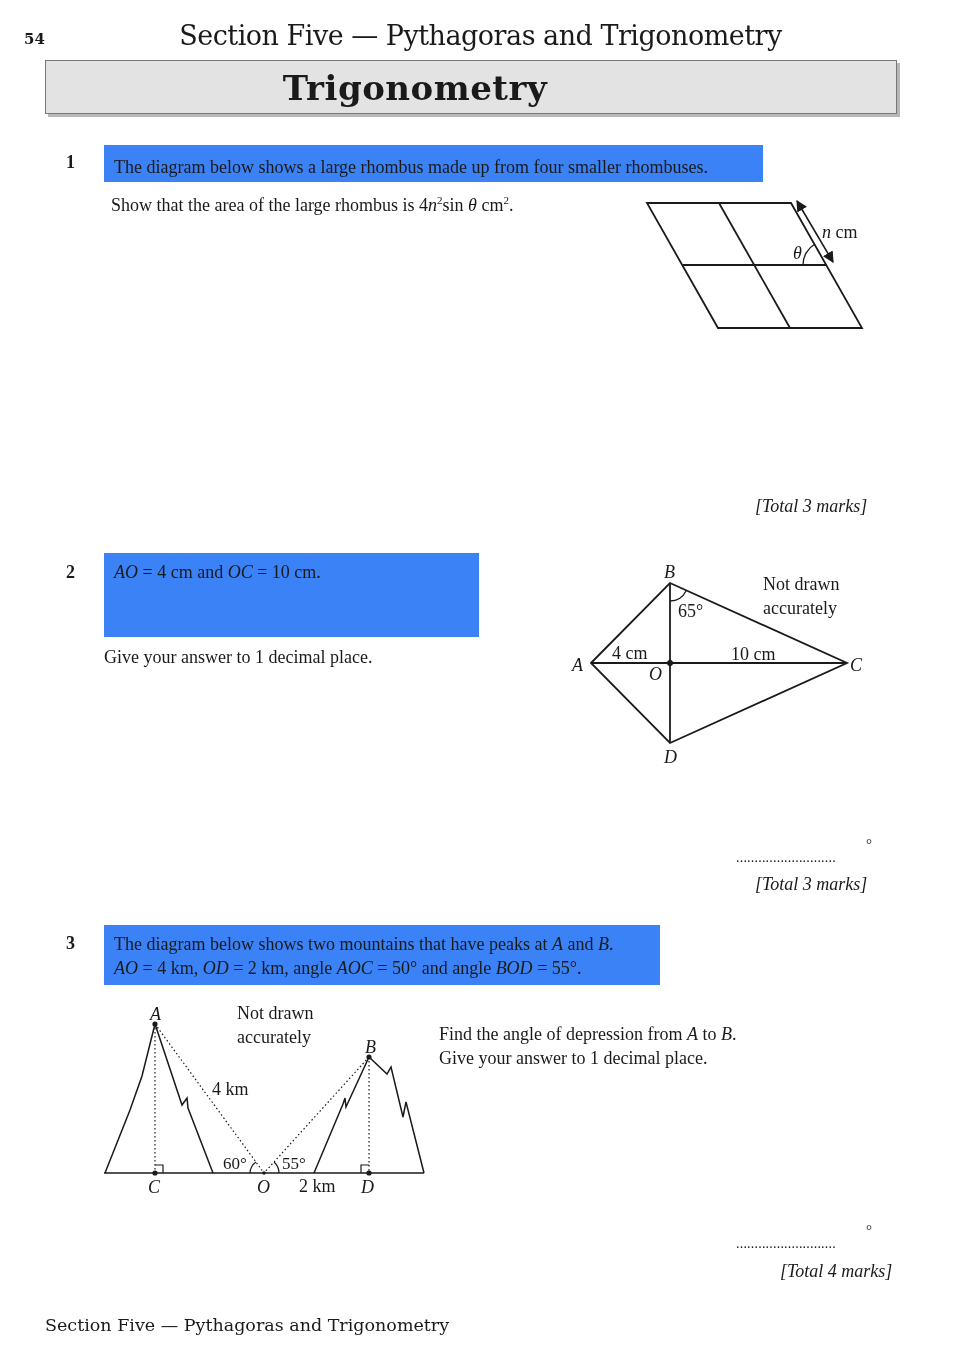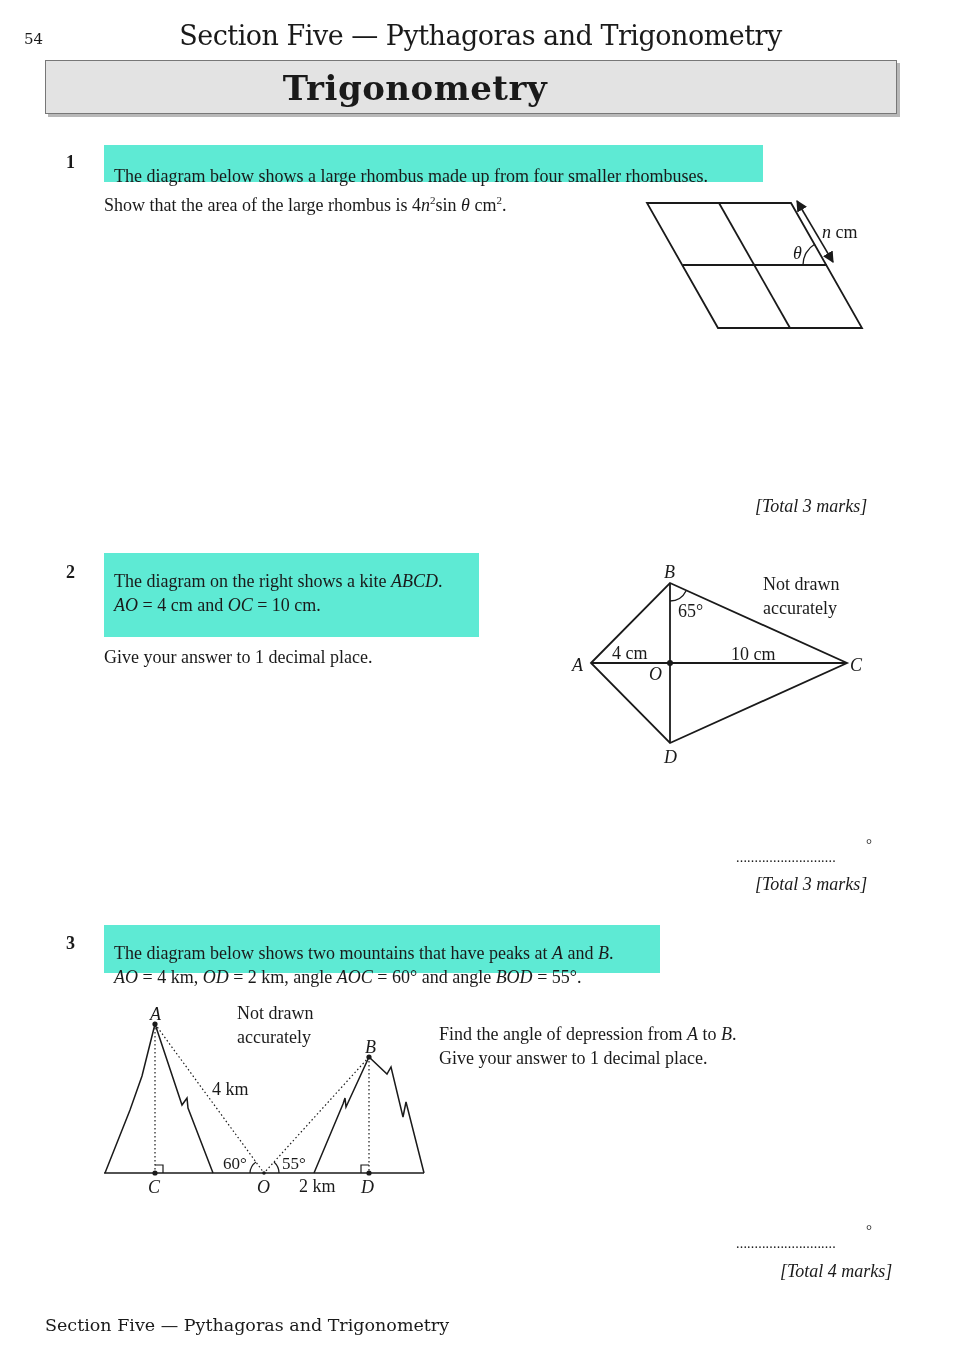--- a/index.html
+++ b/index.html
@@ -1,28 +1,28 @@
 <!DOCTYPE html>
 <html><head>
 <meta charset="utf-8">
 <style>
   html, body { margin: 0; padding: 0; background: #ffffff; }
   body { width: 961px; height: 1360px; position: relative; overflow: hidden; color: #1a1a1a;
          font-family: "Liberation Serif", "DejaVu Serif", serif; }
   .abs { position: absolute; }
-  .pageno { left: 24px; top: 30px; font-family: "DejaVu Serif", serif; font-size: 15px; }
+  .pageno { left: 24px; top: 30px; font-family: "DejaVu Serif", serif; font-size: 15px; font-weight: bold; }
   .section-head { left: 0; width: 961px; top: 20px; text-align: center; font-family: "DejaVu Serif", serif;
                   font-size: 27px; letter-spacing: -0.5px; padding-left: 0; }
   .section-head span { display: inline-block; margin-left: 0px; }
   .title-bar { left: 45px; top: 60px; width: 850px; height: 52px; background: #e3e3e3;
                border: 1px solid #777; box-shadow: 3px 3px 0 #b8b8b8; }
   .title-text { left: 45px; top: 60px; width: 740px; height: 54px; line-height: 56px; text-align: center;
                 font-family: "DejaVu Serif", serif; font-weight: bold; font-size: 34px; letter-spacing: 0.5px; }
   .qnum { font-weight: bold; font-size: 18px; }
-  .qbox { background: #5eead4; font-size: 18px; line-height: 23.5px; padding: 17px 10px; box-sizing: border-box; }
+  .qbox { background: #3b82f6; font-size: 18px; line-height: 23.5px; padding: 8px 10px; box-sizing: border-box; }
   .qtext { font-size: 18px; line-height: 23.5px; }
   .total { font-style: italic; font-size: 18px; }
   .dots { font-size: 14px; letter-spacing: 0.2px; }
   .deg { font-size: 15px; }
   i { font-style: italic; }
   sup { font-size: 11px; vertical-align: 7px; line-height: 0; }
   .footer { left: 45px; top: 1315px; font-family: "DejaVu Serif", serif; font-size: 17.5px; }
   svg text { font-family: "Liberation Serif", "DejaVu Serif", serif; fill: #1a1a1a; }
 </style>
 </head>
@@ -30,21 +30,21 @@
 
 <div class="abs pageno">54</div>
 <div class="abs section-head"><span>Section Five — Pythagoras and Trigonometry</span></div>
 <div class="abs title-bar"></div>
 <div class="abs title-text">Trigonometry</div>
 
 <div class="abs qnum" style="left:66px; top:152px;">1</div>
 <div class="abs qbox" style="left:104px; top:145px; width:659px; height:37px; line-height:29px;">
   <span>The diagram below shows a large rhombus made up from four smaller rhombuses.</span>
 </div>
-<div class="abs qtext" style="left:104px; top:194px;">
+<div class="abs qtext" style="left:111px; top:194px;">
   <span>Show that the area of the large rhombus is 4</span><i>n</i><sup>2</sup><span>sin </span><i>θ</i><span> cm</span><sup>2</sup><span>.</span>
 </div>
 
 <svg class="abs" style="left:0; top:0;" width="961" height="1360">
   <defs>
     <marker id="arrow" viewBox="0 0 10 10" refX="9" refY="5" markerWidth="7" markerHeight="7" orient="auto-start-reverse">
       <path d="M0,0 L10,5 L0,10 z" fill="#1a1a1a"></path>
     </marker>
   </defs>
 
@@ -106,34 +106,33 @@
   <text x="223" y="1169" font-size="17">60°</text>
   <text x="282" y="1169" font-size="17">55°</text>
   <text x="237" y="1019" font-size="18">Not drawn</text>
   <text x="237" y="1043" font-size="18">accurately</text>
 </svg>
 
 <div class="abs total" style="left:755px; top:496px;">[Total 3 marks]</div>
 
 <div class="abs qnum" style="left:66px; top:562px;">2</div>
 <div class="abs qbox" style="left:104px; top:553px; width:375px; height:84px;">
-  <div><span>The diagram on the right shows a kite </span><i>ABCD</i><span>.</span></div>
   <div><i>AO</i><span> = 4 cm and </span><i>OC</i><span> = 10 cm.</span></div>
 </div>
 <div class="abs qtext" style="left:104px; top:646px;">
   <div><span>Give your answer to 1 decimal place.</span></div>
 </div>
 <div class="abs deg" style="left:866px; top:836px;">°</div>
 <div class="abs dots" style="left:736px; top:850px;">...........................</div>
 <div class="abs total" style="left:755px; top:874px;">[Total 3 marks]</div>
 
 <div class="abs qnum" style="left:66px; top:933px;">3</div>
-<div class="abs qbox" style="left:104px; top:925px; width:556px; height:48px;">
+<div class="abs qbox" style="left:104px; top:925px; width:556px; height:60px;">
   <div><span>The diagram below shows two mountains that have peaks at </span><i>A</i><span> and </span><i>B</i><span>.</span></div>
-  <div><i>AO</i><span> = 4 km, </span><i>OD</i><span> = 2 km, angle </span><i>AOC</i><span> = 60° and angle </span><i>BOD</i><span> = 55°.</span></div>
+  <div><i>AO</i><span> = 4 km, </span><i>OD</i><span> = 2 km, angle </span><i>AOC</i><span> = 50° and angle </span><i>BOD</i><span> = 55°.</span></div>
 </div>
 <div class="abs qtext" style="left:439px; top:995px;margin-top:28px;">
   <div><span>Find the angle of depression from </span><i>A</i><span> to </span><i>B</i><span>.</span></div>
   <div><span>Give your answer to 1 decimal place.</span></div>
 </div>
 <div class="abs deg" style="left:866px; top:1222px;">°</div>
 <div class="abs dots" style="left:736px; top:1236px;">...........................</div>
 <div class="abs total" style="left:780px; top:1261px;">[Total 4 marks]</div>
 
 <div class="abs footer">Section Five — Pythagoras and Trigonometry</div>

